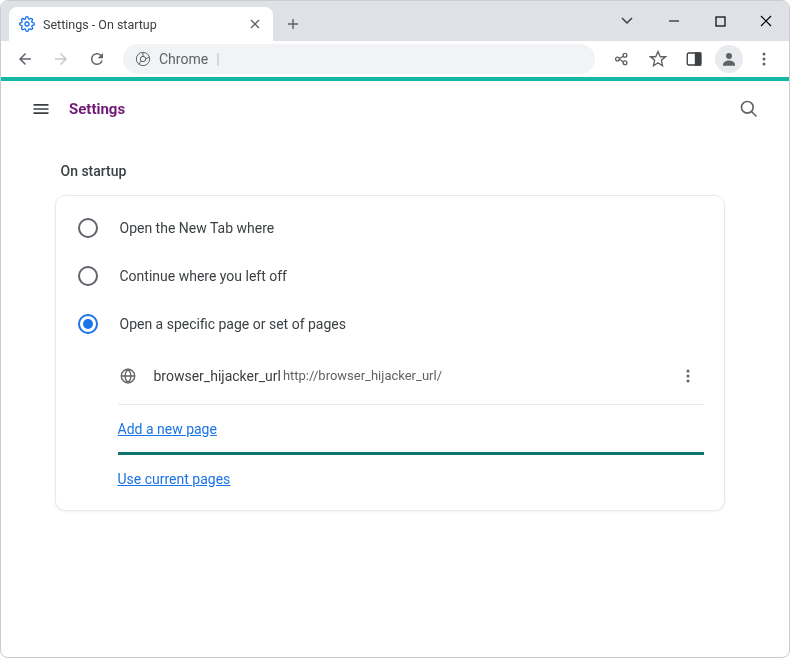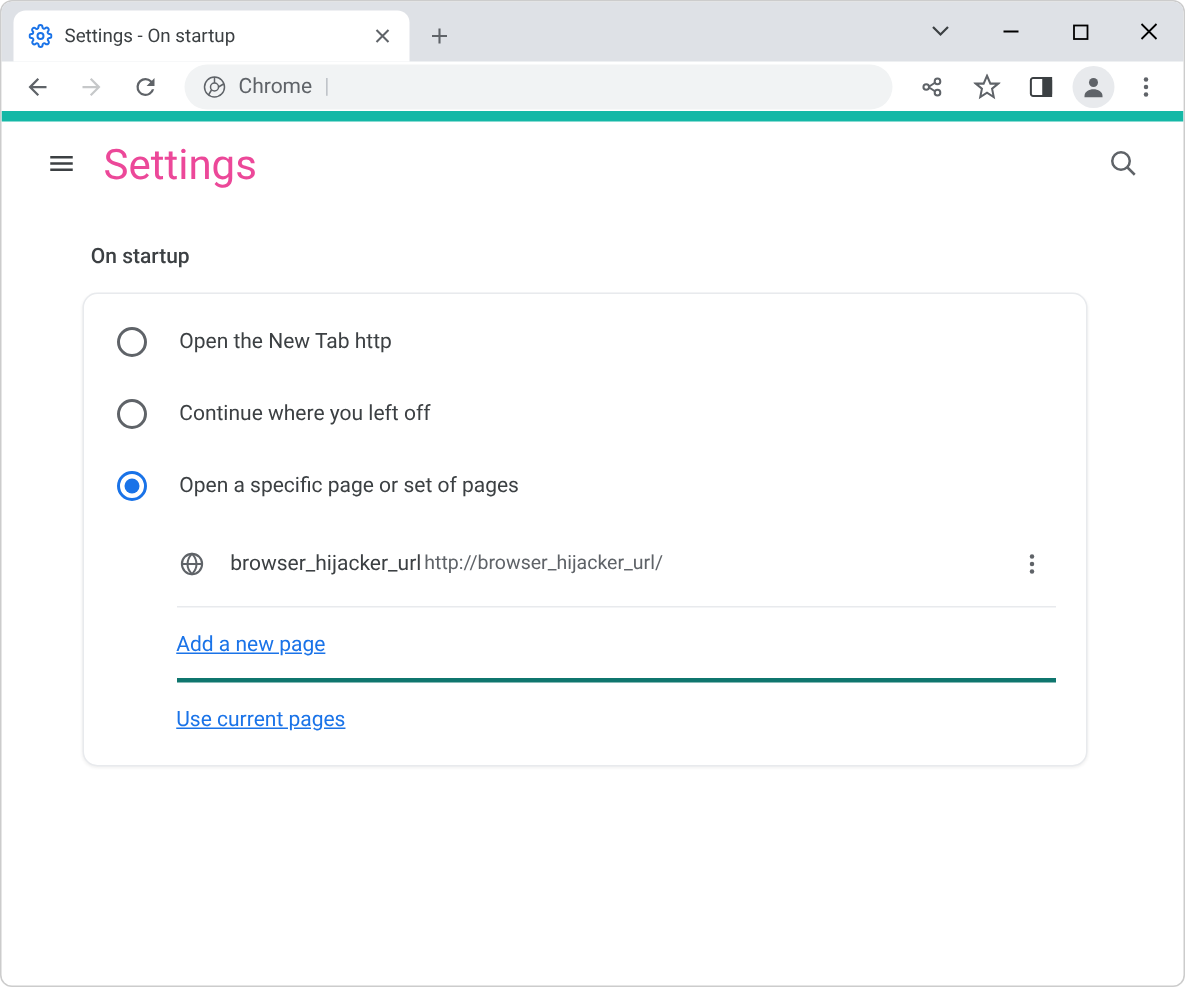--- a/index.html
+++ b/index.html
@@ -10,35 +10,35 @@
     .tab { background: #fff; height: 34px; border-radius: 8px 8px 0 0; display: flex; align-items: center; padding: 0 10px; width: 264px; gap: 8px; margin-top: 6px; }
     .tab-favicon { width: 16px; height: 16px; display: flex; align-items: center; justify-content: center; }
     .tab-title { font-size: 12.5px; color: #3c4043; flex: 1; white-space: nowrap; overflow: hidden; text-overflow: ellipsis; }
     .tab-close { width: 16px; height: 16px; display: flex; align-items: center; justify-content: center; cursor: pointer; }
     .new-tab { width: 28px; height: 28px; display: flex; align-items: center; justify-content: center; margin-left: 6px; margin-bottom: 3px; cursor: pointer; border-radius: 50%; }
     .window-controls { position: absolute; right: 0; top: 0; height: 40px; display: flex; align-items: center; }
     .win-btn { width: 46px; height: 32px; display: flex; align-items: center; justify-content: center; cursor: pointer; }
     .win-caret { width: 40px; height: 32px; display: flex; align-items: center; justify-content: center; cursor: pointer; margin-right: 4px;}
 
     
-    .toolbar { height: 40px; background: #fff; border-bottom: 7px solid #14b8a6; display: flex; align-items: center; padding: 0 8px; gap: 4px; }
+    .toolbar { height: 40px; background: #fff; border-bottom: 4px solid #14b8a6; display: flex; align-items: center; padding: 0 8px; gap: 4px; }
     .nav-btn { width: 32px; height: 32px; display: flex; align-items: center; justify-content: center; border-radius: 50%; cursor: pointer; }
     .nav-btn.disabled { opacity: 0.35; cursor: default; }
     .omnibox { flex: 1; height: 30px; background: #f1f3f4; border-radius: 15px; display: flex; align-items: center; padding: 0 12px; margin: 0 6px; gap: 8px; }
     .omnibox-secure { display: flex; align-items: center; gap: 6px; color: #5f6368; font-size: 14px; }
     .omnibox-sep { color: #bdc1c6; font-size: 14px; }
     .omnibox-url { color: #5f6368; font-size: 14px; }
     .toolbar-right { display: flex; align-items: center; gap: 2px; }
     .icon-btn { width: 34px; height: 32px; display: flex; align-items: center; justify-content: center; cursor: pointer; border-radius: 4px; }
     .avatar-btn { width: 28px; height: 28px; border-radius: 50%; background: #e8eaed; display: flex; align-items: center; justify-content: center; cursor: pointer; margin: 0 2px; }
 
     
     .settings-header { height: 56px; display: flex; align-items: center; padding: 0 20px; }
     .menu-btn { width: 40px; height: 40px; display: flex; align-items: center; justify-content: center; cursor: pointer; border-radius: 50%; }
-    .settings-title { font-size: 28px; color: #ec4899; margin-left: 8px; font-weight: 400; }
+    .settings-title { font-size: 15px; color: #701a75; margin-left: 8px; font-weight: 700; }
     .search-btn { margin-left: auto; width: 40px; height: 40px; display: flex; align-items: center; justify-content: center; cursor: pointer; border-radius: 50%; }
 
     
     .content { padding: 20px 11px 0 0; display: flex; justify-content: center; }
     .content-inner { width: 670px; }
     .section-title { font-size: 14px; color: #3c4043; margin: 6px 0 16px 6px; font-weight: 500; }
     .card { background: #fff; border: 1px solid #e8eaed; border-radius: 10px; padding: 8px 0; box-shadow: 0 1px 2px rgba(60,64,67,0.08); }
     .radio-row { display: flex; align-items: center; height: 48px; padding: 0 22px; gap: 22px; cursor: pointer; }
     .radio-circle { width: 20px; height: 20px; border: 2px solid #5f6368; border-radius: 50%; flex-shrink: 0; position: relative; }
     .radio-circle.selected { border-color: #1a73e8; }
@@ -182,21 +182,21 @@
   </div>
 </div>
 
 <div class="content">
   <div class="content-inner">
     <div class="section-title">On startup</div>
     <div class="card">
 
       <div class="radio-row">
         <div class="radio-circle"></div>
-        <div class="radio-label">Open the New Tab http</div>
+        <div class="radio-label">Open the New Tab where</div>
       </div>
 
       <div class="radio-row">
         <div class="radio-circle"></div>
         <div class="radio-label">Continue where you left off</div>
       </div>
 
       <div class="radio-row">
         <div class="radio-circle selected"></div>
         <div class="radio-label">Open a specific page or set of pages</div>

